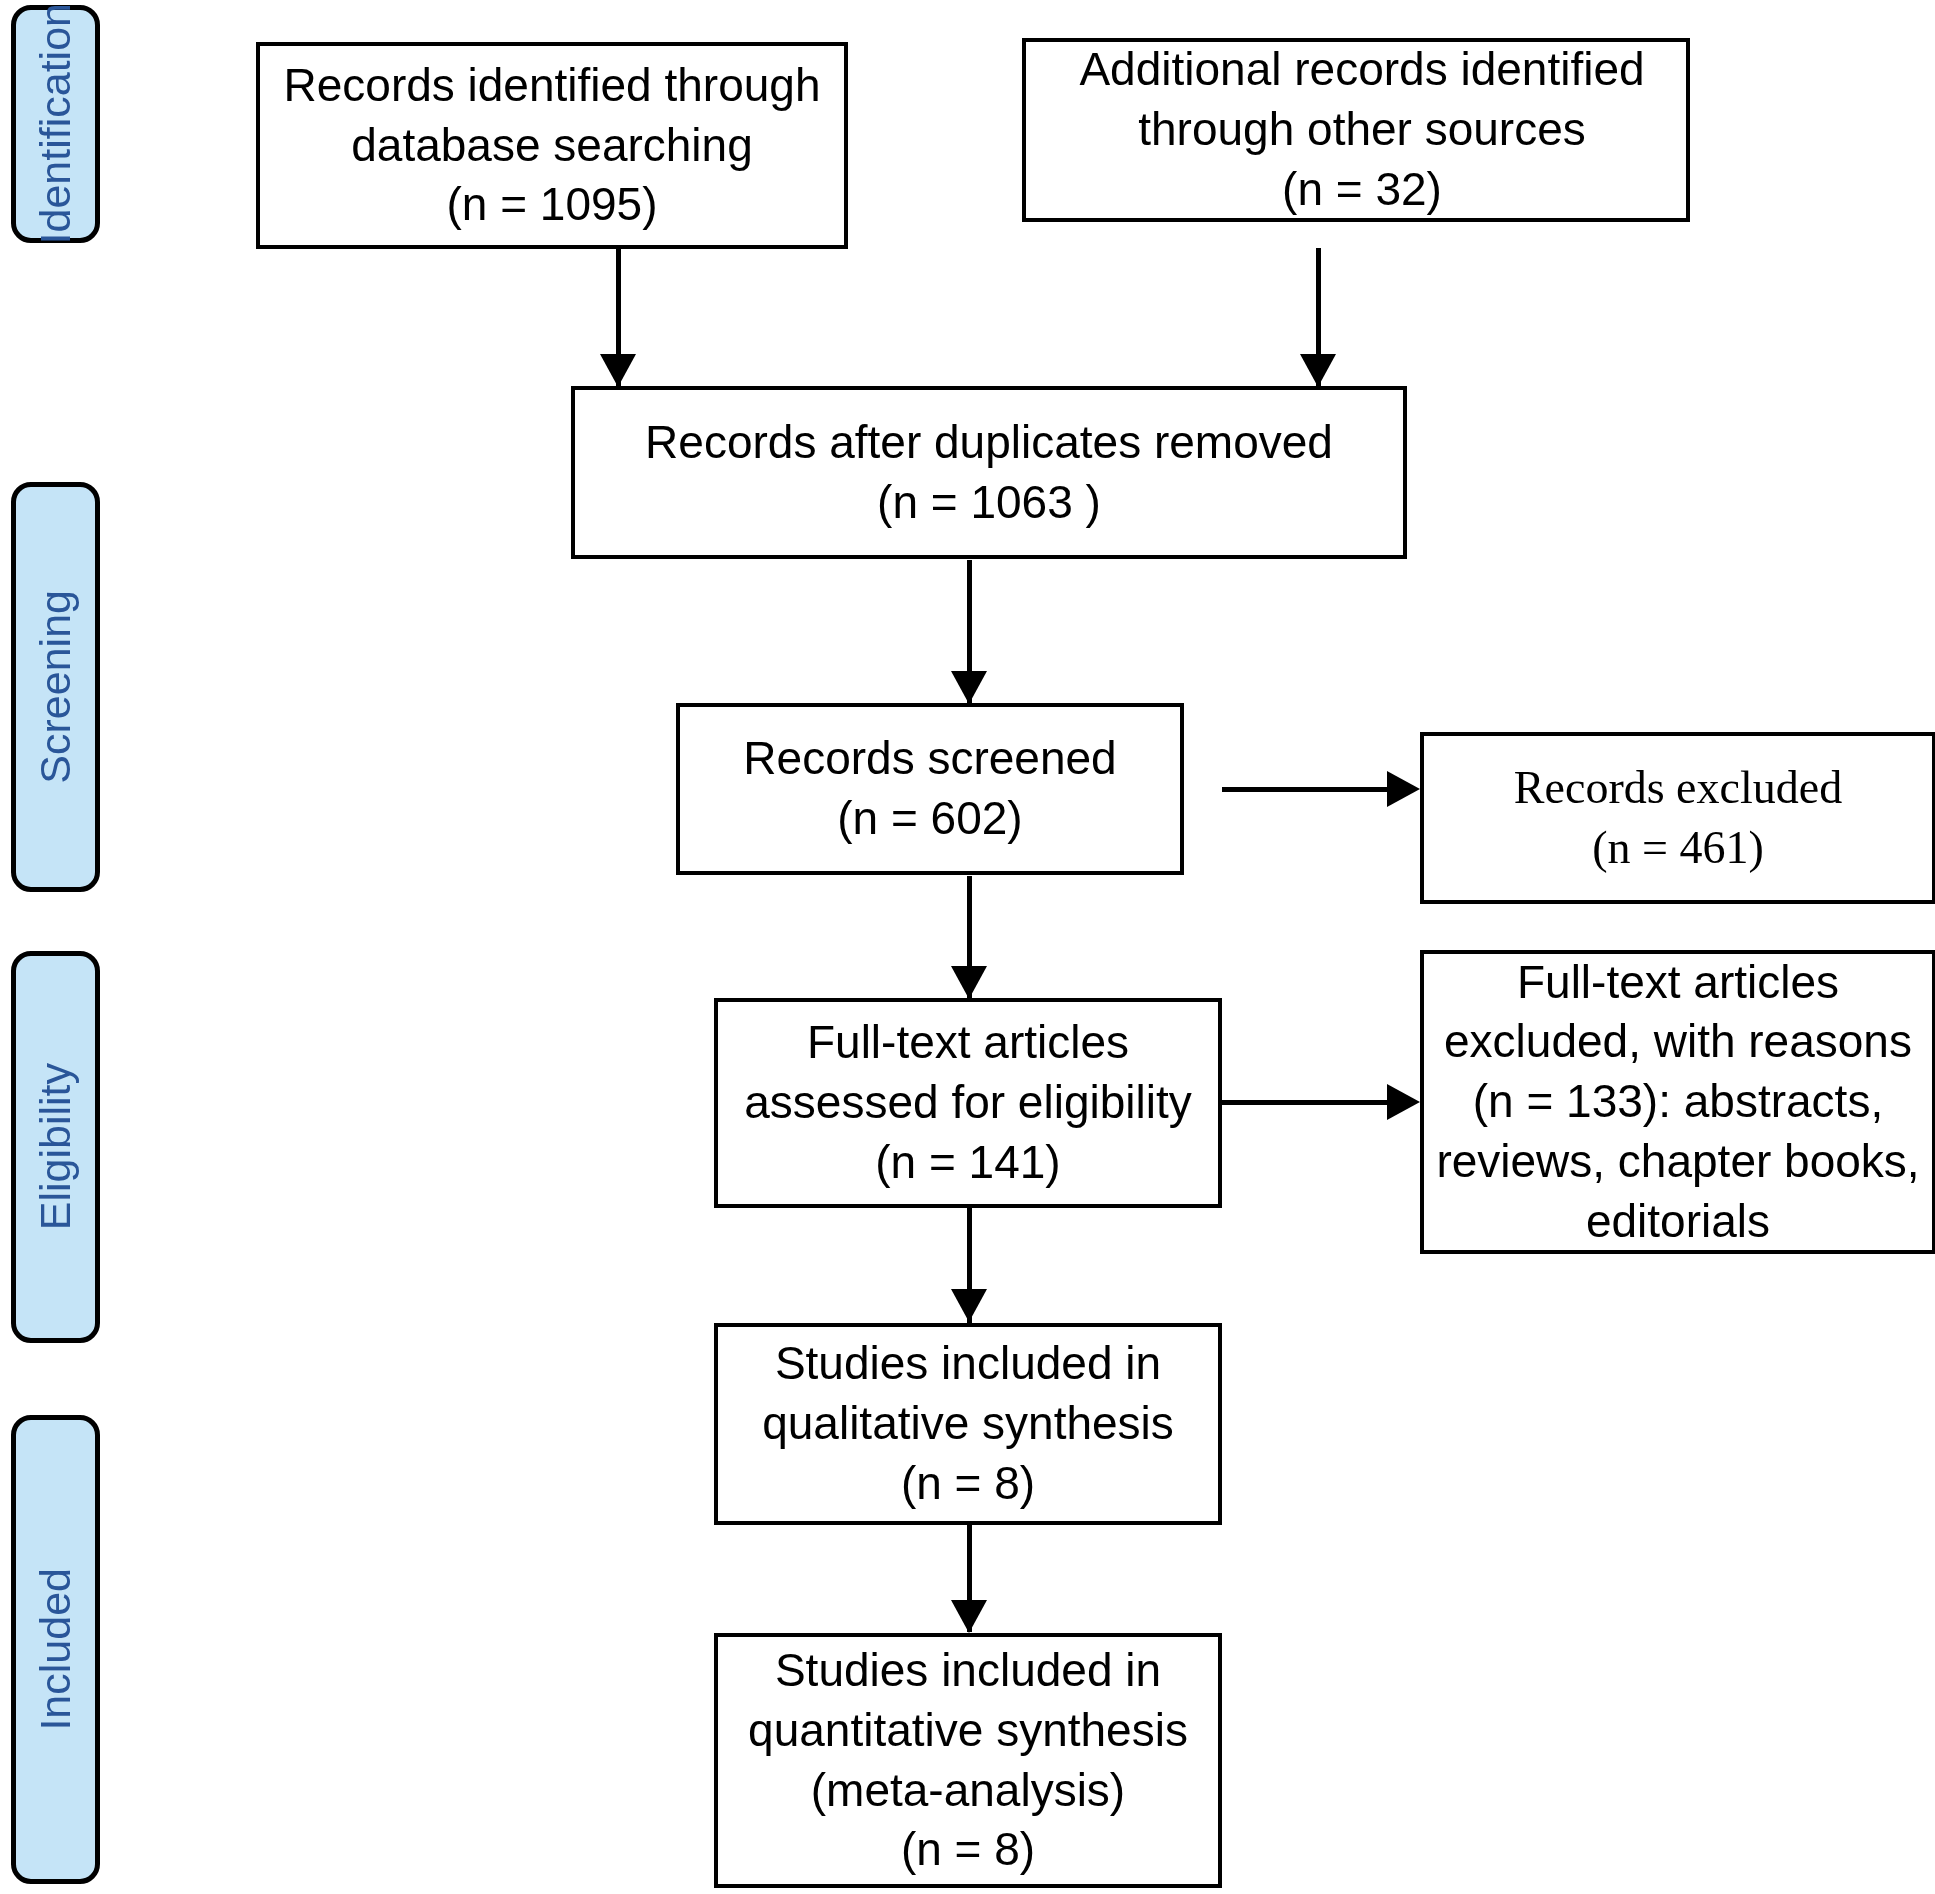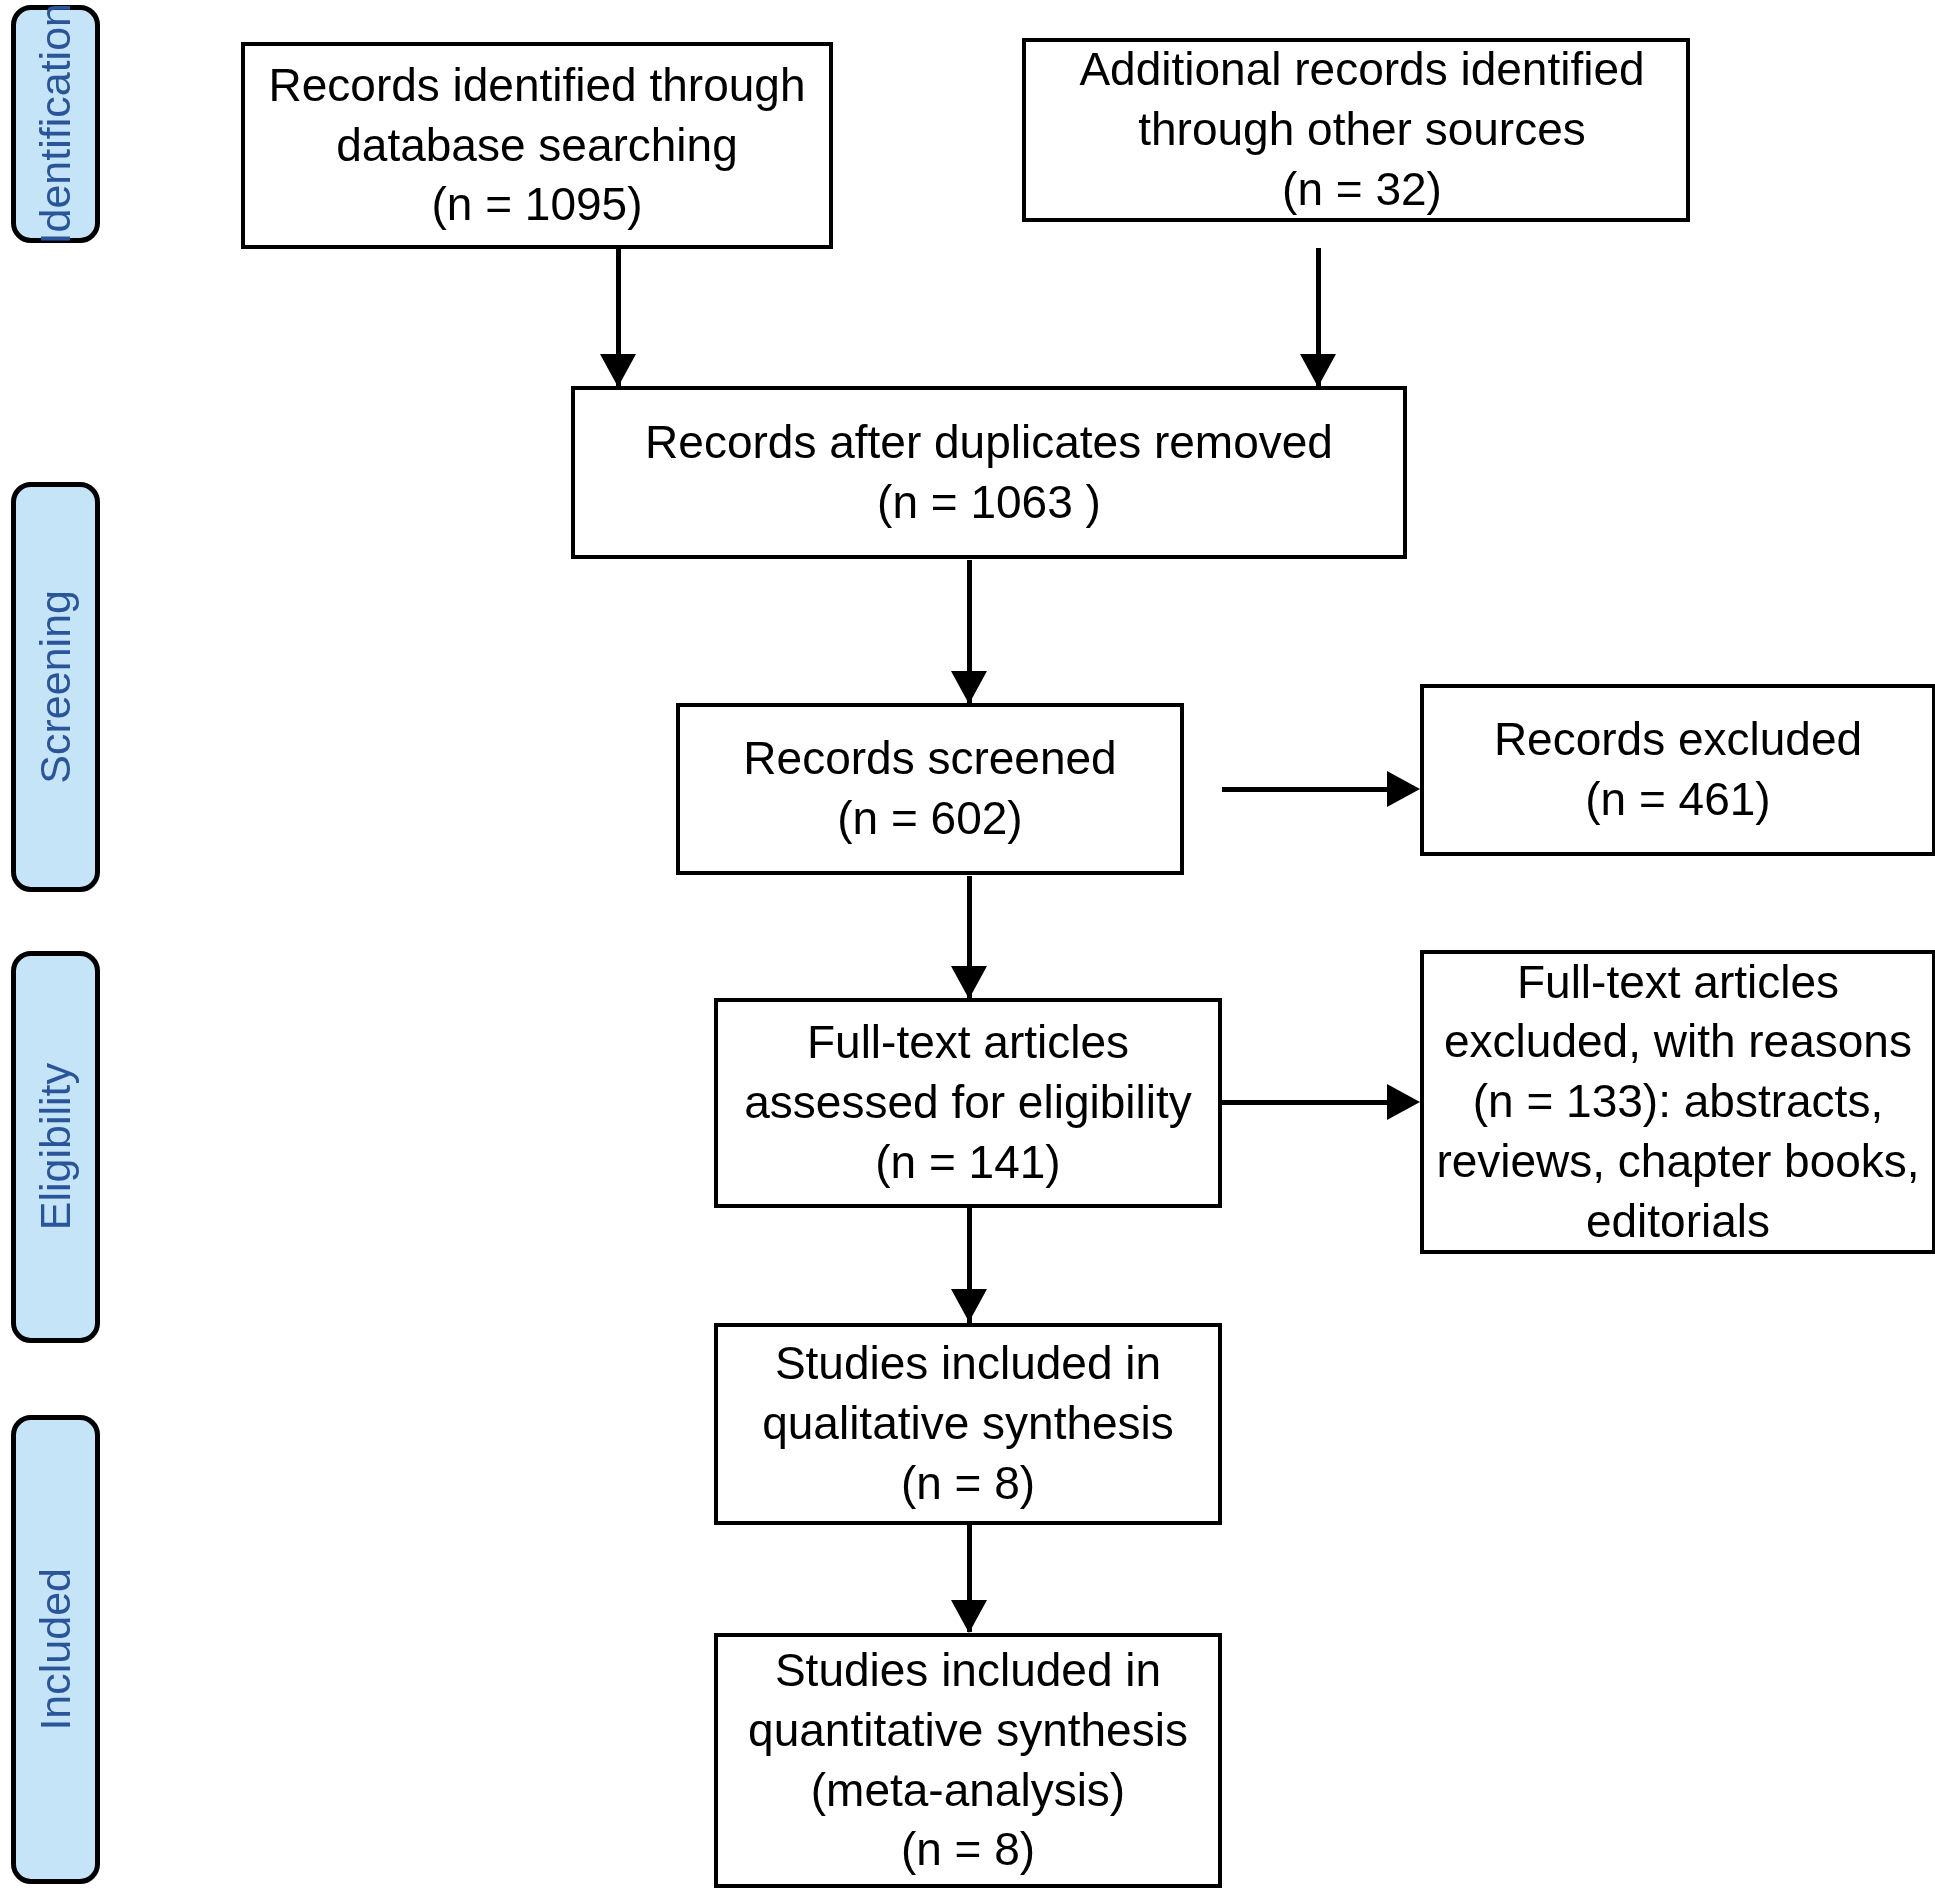--- a/index.html
+++ b/index.html
@@ -99,21 +99,21 @@
   </div>
 
   <div class="stage-pill" style="left:10.7px; top:951px; width:89px; height:392px;">
     <span class="stage-label">Eligibility</span>
   </div>
 
   <div class="stage-pill" style="left:10.7px; top:1415px; width:89px; height:469px;">
     <span class="stage-label">Included</span>
   </div>
 
-  <div class="flow-box" style="left:241px; top:42px; width:592px; height:207px;">
+  <div class="flow-box" style="left:256px; top:42px; width:592px; height:207px;">
     <span class="box-text">Records identified through
 database searching
 (n = 1095)</span>
   </div>
 
   <div class="flow-box" style="left:1022px; top:38px; width:668px; height:184px;padding-left:12px;">
     <span class="box-text">Additional records identified
 through other sources
 (n = 32)</span>
   </div>
@@ -130,21 +130,21 @@
   </div>
 
   <div class="v-line" style="left:967px; top:560px; height:144px;"></div>
   <div class="arrow-down" style="left:951px; top:671px;"></div>
 
   <div class="flow-box" style="left:676px; top:703px; width:508px; height:172px;">
     <span class="box-text">Records screened
 (n = 602)</span>
   </div>
 
-  <div class="flow-box" style="left:1420px; top:684px; width:516px; height:172px;">
+  <div class="flow-box" style="left:1420px; top:732px; width:516px; height:172px;font-family:Liberation Serif, serif;">
     <span class="box-text">Records excluded
 (n = 461)</span>
   </div>
 
   <div class="h-line" style="left:1222px; top:787px; width:165px;"></div>
   <div class="arrow-right" style="left:1387px; top:771px;"></div>
 
   <div class="v-line" style="left:967px; top:876px; height:122px;"></div>
   <div class="arrow-down" style="left:951px; top:966px;"></div>
 

